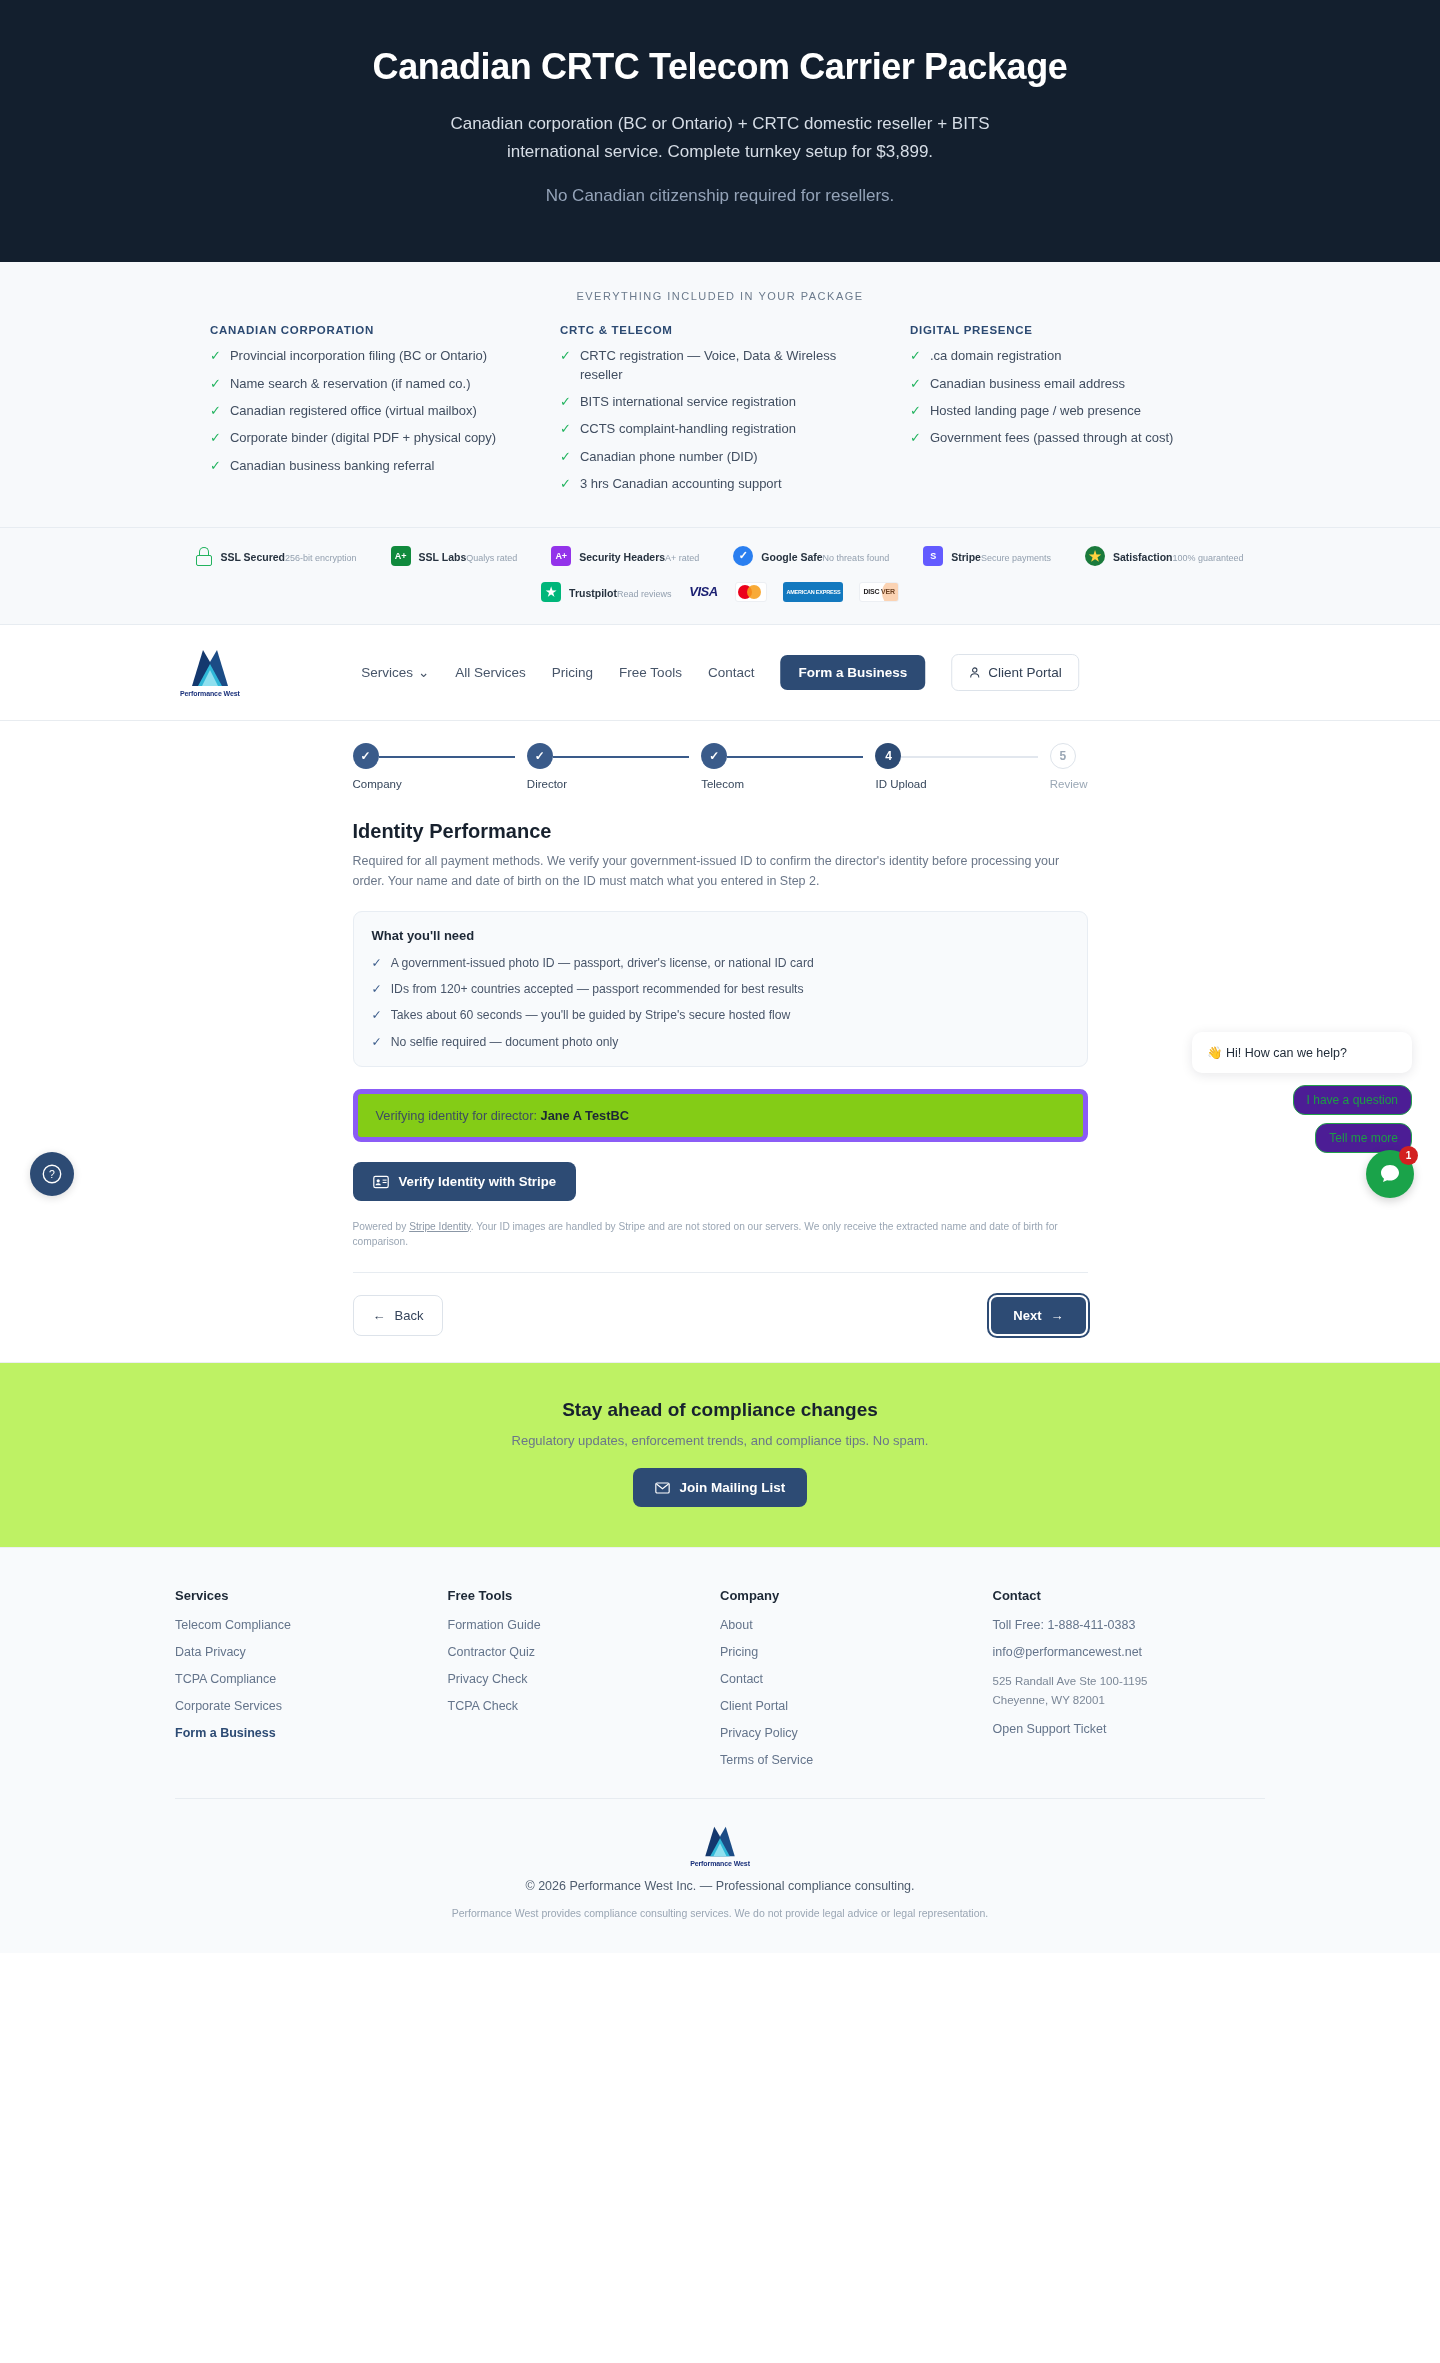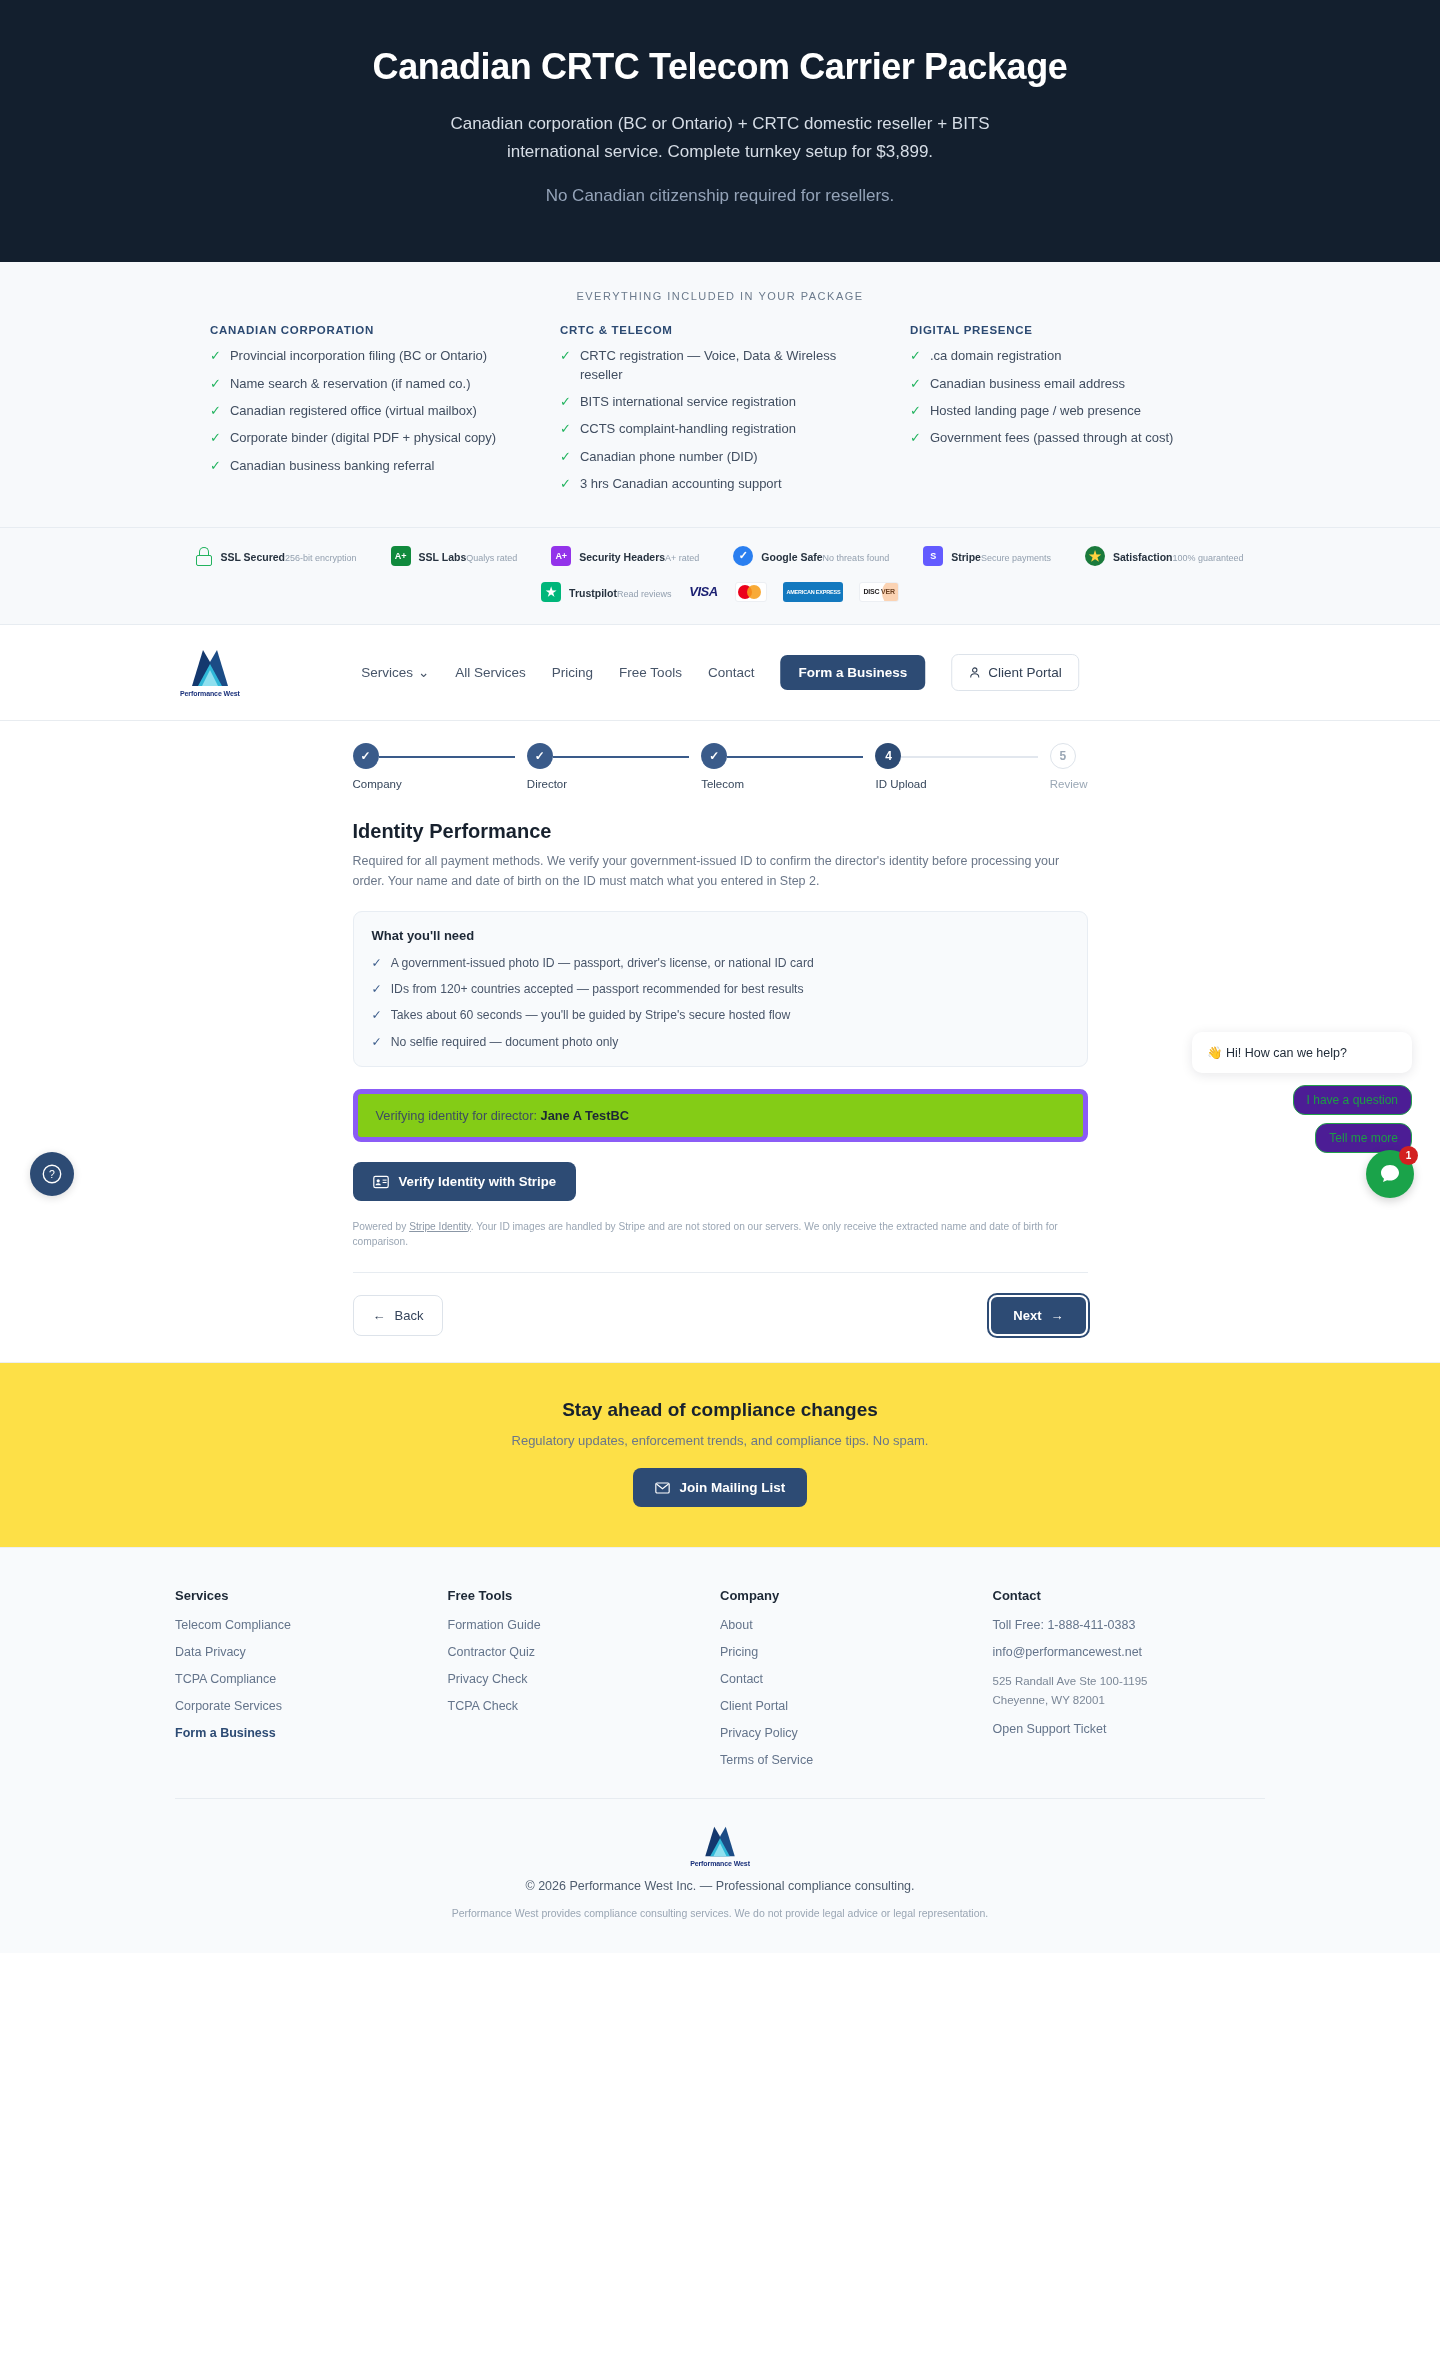--- a/index.html
+++ b/index.html
@@ -194,21 +194,21 @@
   }
   .nextbtn {
     background: #2d4b74; color: #fff; border: 2px solid #fff;
     outline: 2px solid #2d4b74; border-radius: 8px;
     padding: 11px 22px; font-size: 13px; font-weight: 600; cursor: pointer;
     display: flex; align-items: center; gap: 9px; font-family: inherit;
   }
 
   
   .news {
-    background: #fde047; border-top: 1px solid #eceff3;
+    background: #bef264; border-top: 1px solid #eceff3;
     text-align: center; padding: 36px 0 40px;
   }
   .news h2 { font-size: 19px; font-weight: 700; color: #17212e; margin-bottom: 12px; }
   .news p { font-size: 13px; color: #6b7789; margin-bottom: 20px; }
   .joinbtn {
     background: #2d4b74; color: #fff; border: none; border-radius: 8px;
     padding: 12px 22px; font-size: 13.5px; font-weight: 600;
     display: inline-flex; align-items: center; gap: 10px; cursor: pointer;
     font-family: inherit;
   }

